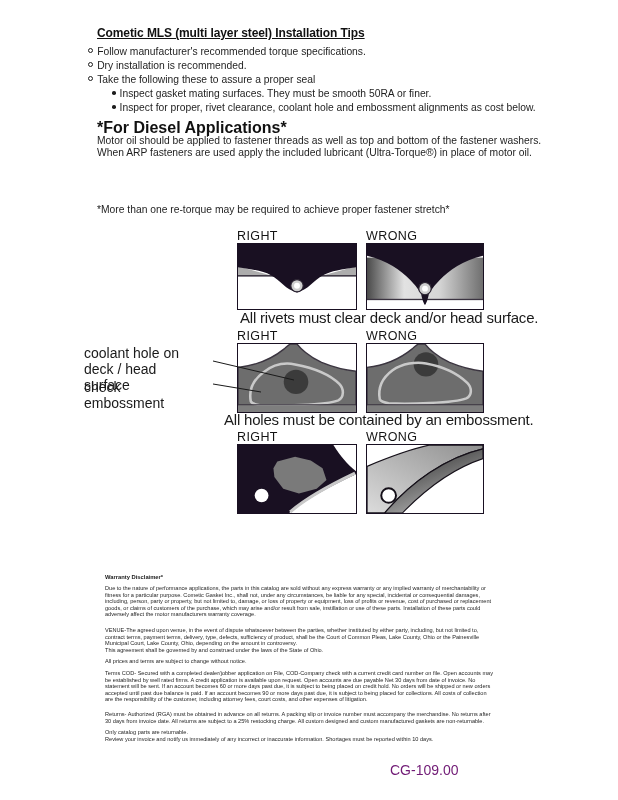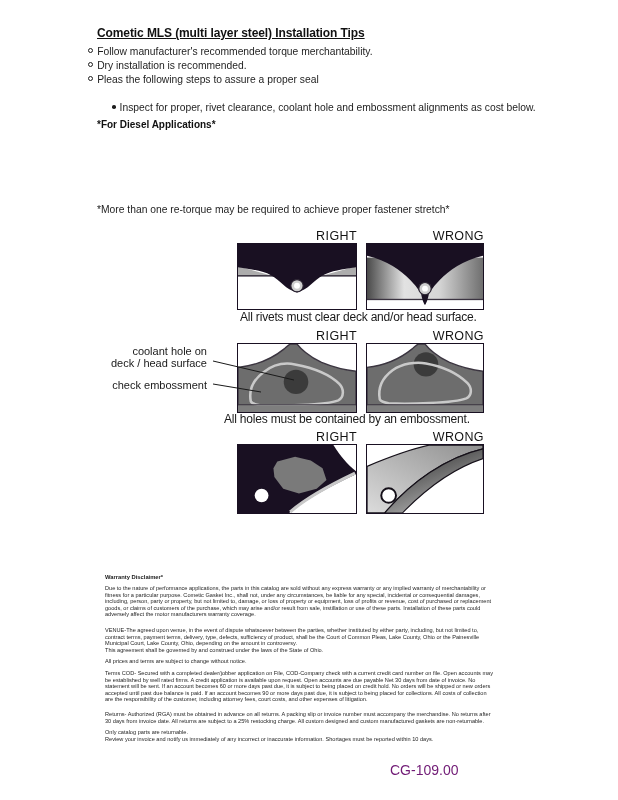--- a/index.html
+++ b/index.html
@@ -7,45 +7,48 @@
         font-family:"Liberation Sans",sans-serif;color:#222;}
   .abs{position:absolute;}
   .title{left:97px;top:26px;font-size:12px;font-weight:bold;color:#111;
          text-decoration:underline;letter-spacing:-0.1px;}
   .bullet-row{left:88px;font-size:10.3px;color:#1e1e1e;white-space:nowrap;}
   .sub-row{left:112px;font-size:10.3px;color:#1e1e1e;white-space:nowrap;}
   .b-ic{display:inline-block;width:3.2px;height:3.2px;border:0.9px solid #1e1e1e;
         border-radius:50%;vertical-align:2px;margin-right:4px;}
   .sb-ic{display:inline-block;width:3.6px;height:3.6px;background:#1e1e1e;
          border-radius:50%;vertical-align:2px;margin-right:4px;}
-  .h2{left:97px;font-size:10px;font-weight:bold;color:#111;}
+  .h2{left:97px;font-size:16px;font-weight:bold;color:#111;}
   .para{left:97px;font-size:10.3px;line-height:11.6px;color:#1e1e1e;white-space:pre-line;}
-  .dg-hdr{font-size:12.5px;letter-spacing:0.4px;color:#141414;text-align:right;}
+  .dg-hdr{font-size:12.5px;letter-spacing:0.4px;color:#141414;text-align:left;}
   .dg-box{border:1.6px solid #191022;background:#fff;box-sizing:border-box;}
   .dg-box svg{display:block;width:100%;height:100%;}
-  .dg-cap{font-size:12px;letter-spacing:-0.2px;color:#1a1a1a;white-space:pre-line;line-height:11px;}
-  .anno{font-size:11px;color:#1a1a1a;text-align:right;width:115px;left:92px;}
+  .dg-cap{font-size:15px;letter-spacing:-0.2px;color:#1a1a1a;white-space:pre-line;line-height:11px;}
+  .anno{font-size:14px;color:#1a1a1a;width:115px;left:84px;}
   .legal{left:105px;font-size:5.6px;line-height:6.5px;color:#262626;white-space:pre-line;width:430px;}
   .legal-h{left:105px;font-size:5.8px;font-weight:bold;color:#1a1a1a;}
   .pageno{left:390px;top:762px;font-size:14px;color:#701a75;}
   .overlay{left:0;top:0;pointer-events:none;}
 </style>
 </head>
 <body>
 
 <div class="page">
 
   <div class="abs title">Cometic MLS (multi layer steel) Installation Tips</div>
 
-  <div class="abs bullet-row" style="top:46px"><span class="b-ic"></span><span>Follow manufacturer's recommended torque merchantability.</span></div>
+  <div class="abs bullet-row" style="top:46px"><span class="b-ic"></span><span>Follow manufacturer's recommended torque specifications.</span></div>
   <div class="abs bullet-row" style="top:60px"><span class="b-ic"></span><span>Dry installation is recommended.</span></div>
-  <div class="abs bullet-row" style="top:74px"><span class="b-ic"></span><span>Pleas the following steps to assure a proper seal</span></div>
+  <div class="abs bullet-row" style="top:74px"><span class="b-ic"></span><span>Take the following these to assure a proper seal</span></div>
+  <div class="abs sub-row" style="top:88px"><span class="sb-ic"></span><span>Inspect gasket mating surfaces.  They must be smooth 50RA or finer.</span></div>
   <div class="abs sub-row" style="top:102px"><span class="sb-ic"></span><span>Inspect for proper, rivet clearance, coolant hole and embossment alignments as cost below.</span></div>
 
   <div class="abs h2" style="top:119px">*For Diesel Applications*</div>
+  <div class="abs para" style="top:135px">Motor oil should be applied to fastener threads as well as top and bottom of the fastener washers.
+When ARP fasteners are used apply the included lubricant (Ultra-Torque®) in place of motor oil.</div>
   <div class="abs para" style="top:204px">*More than one re-torque may be required to achieve proper fastener stretch*</div>
 
   <div class="abs dg-hdr" style="left:237px;top:229px;width:120px">RIGHT</div>
   <div class="abs dg-hdr" style="left:366px;top:229px;width:118px">WRONG</div>
 
   <div class="abs dg-box" style="left:237px;top:243px;width:120px;height:67px">
     <svg viewBox="0 0 120 67" preserveAspectRatio="none">
       <polygon points="0,23 32,32 0,32" fill="#adadad"></polygon>
       <polygon points="120,23 88,32 120,32" fill="#adadad"></polygon>
       <rect x="0" y="32" width="120" height="1.6" fill="#3a3340"></rect>

